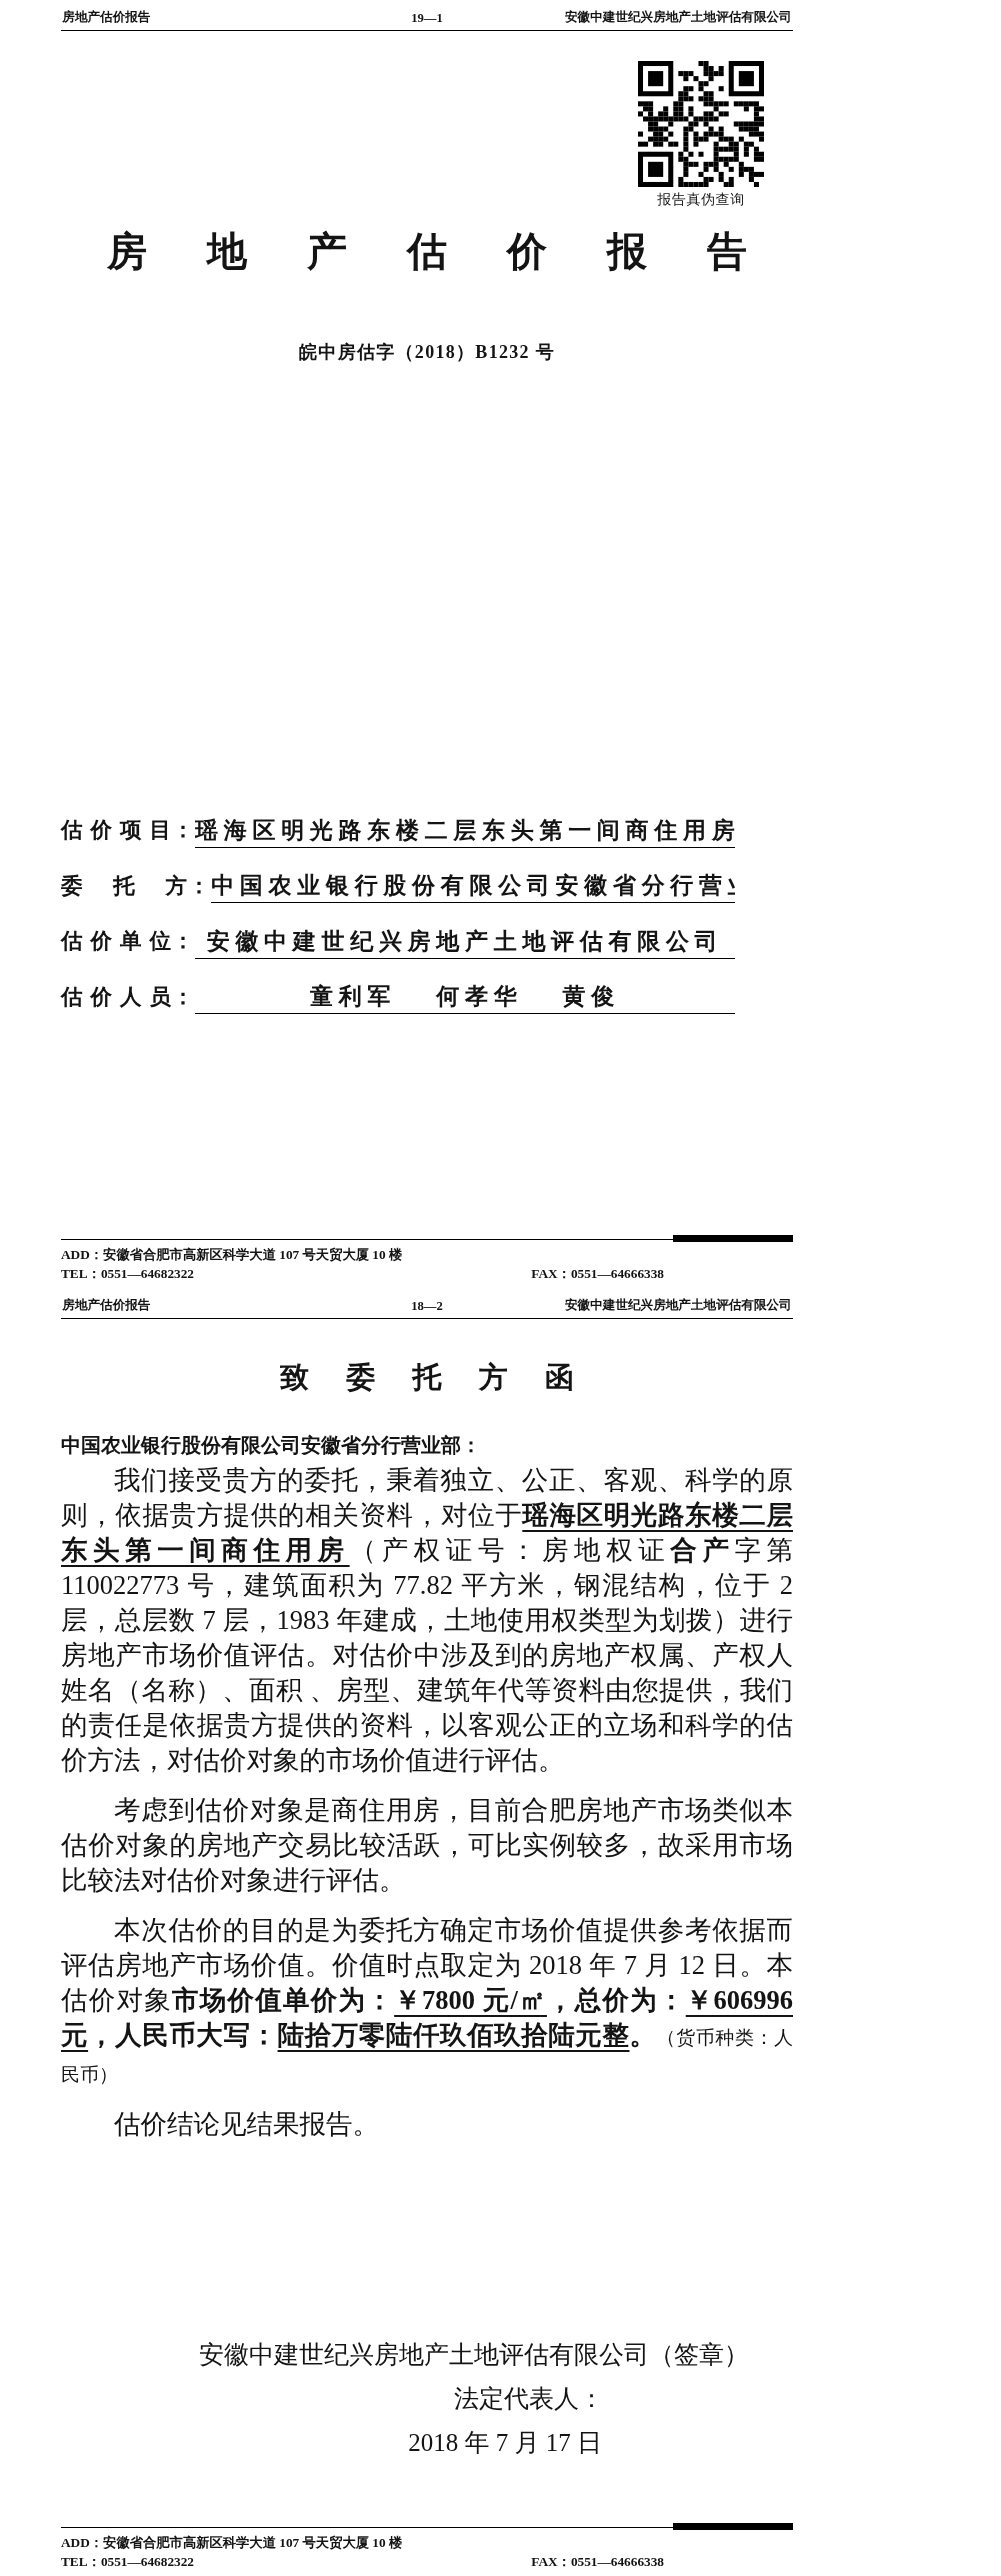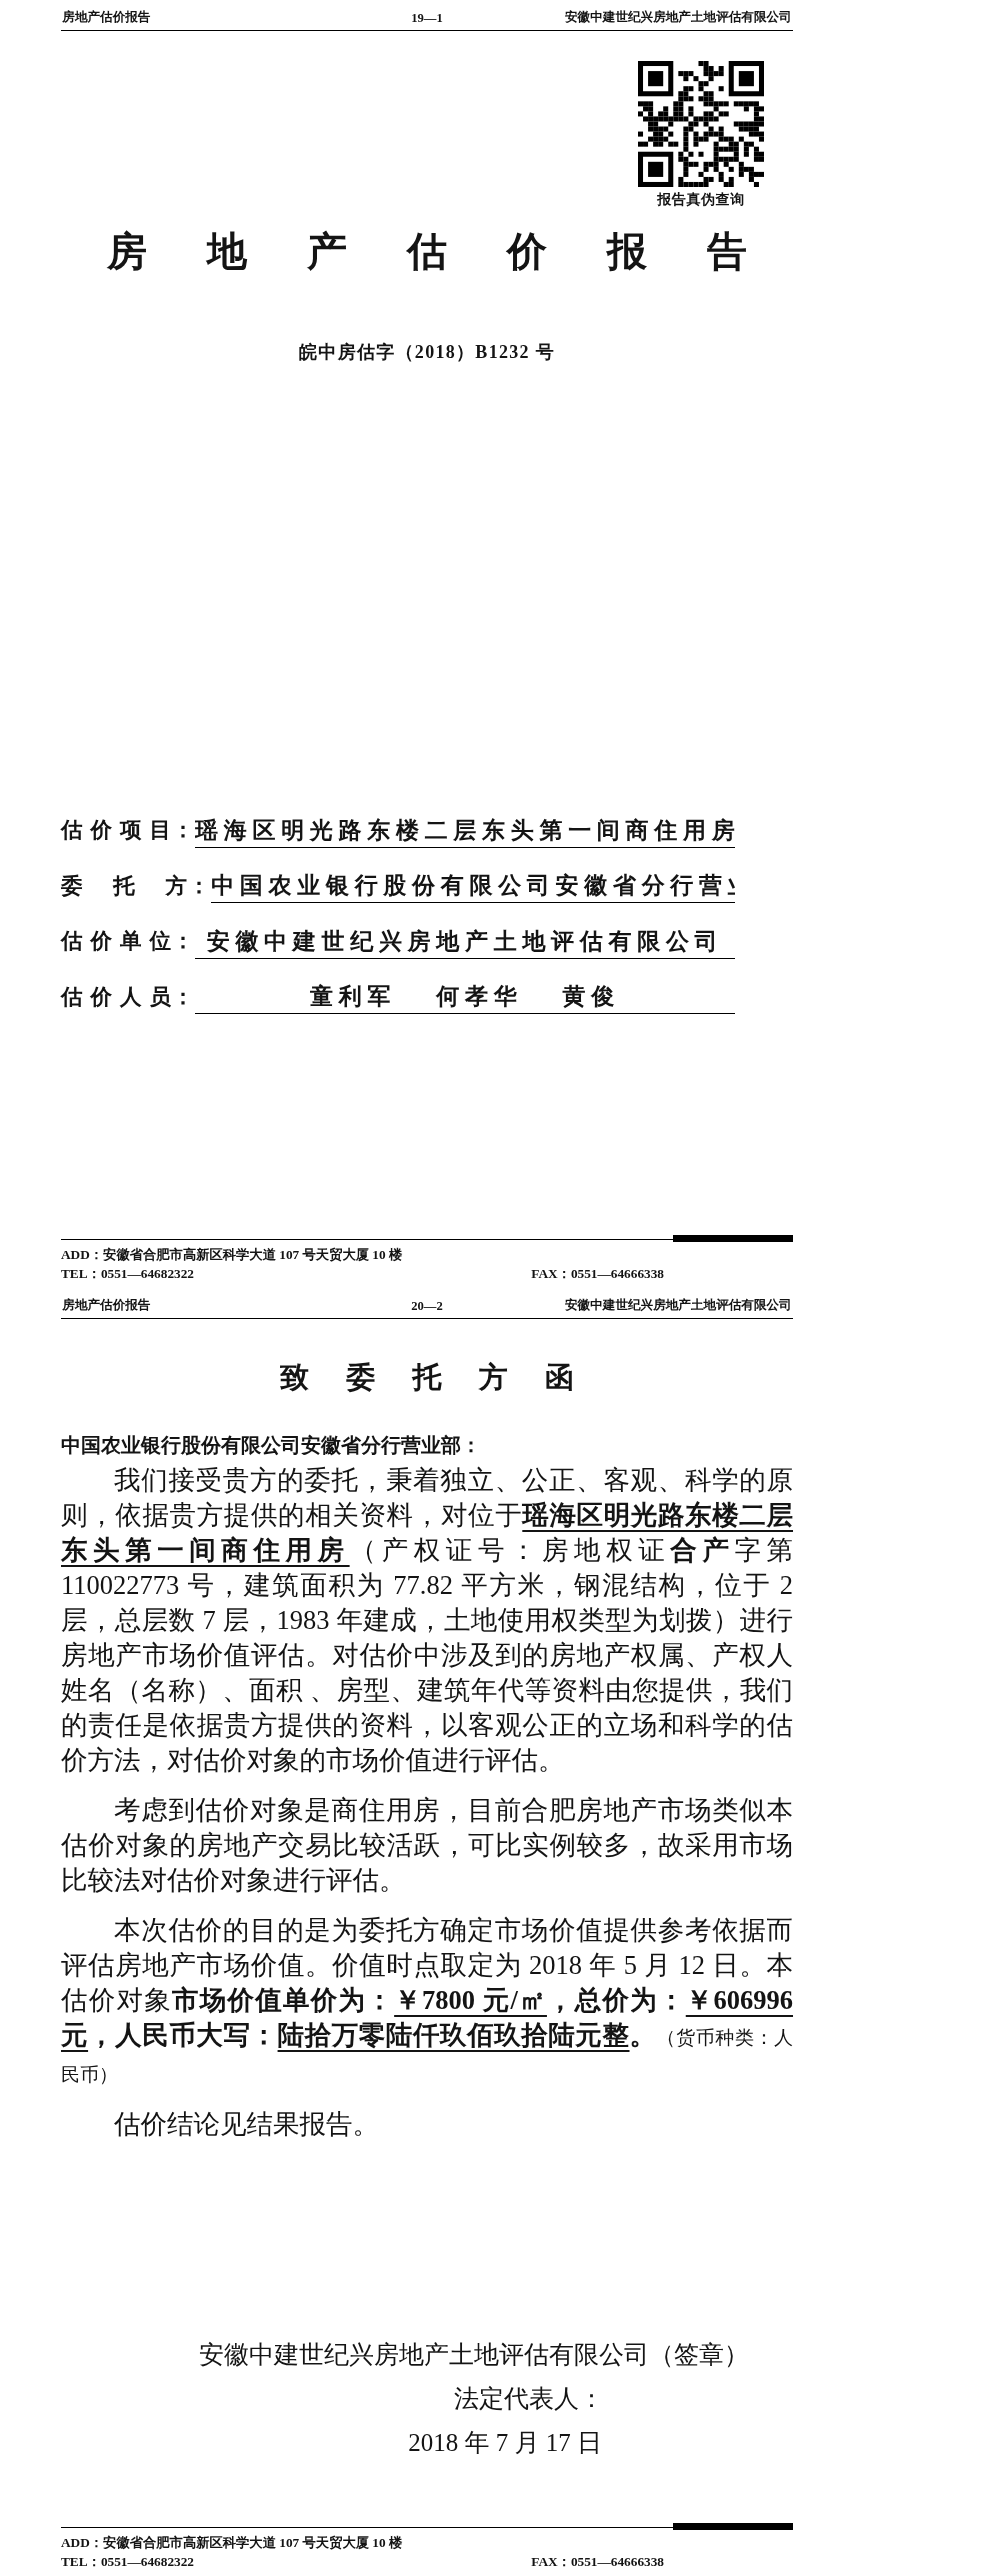--- a/index.html
+++ b/index.html
@@ -29,21 +29,21 @@
   }
   .h-left  { text-align:left; }
   .h-center{ text-align:center; }
   .h-right { text-align:right; }
 
   
   .qr-block { position:absolute; top:61px; right:90px; width:126px; }
   .qr { width:126px; height:126px; background:#fff; }
   .qr svg { display:block; }
   .qr-caption {
-    margin-top:3.8px; font-size:14px; font-weight:bold;
+    margin-top:3.8px; font-size:14px; font-weight:normal;
     text-align:center; letter-spacing:0.6px; white-space:nowrap;
   }
 
   
   .main-title {
     margin-top:193px;
     text-align:center;
     font-size:40px;
     font-weight:bold;
     letter-spacing:25px;
@@ -391,34 +391,34 @@
         <span class="footer-tel">TEL：0551—64682322</span>
         <span class="footer-fax">FAX：0551—64666338</span>
       </div>
     </footer>
   </section>
 
   <section class="page">
 
     <header class="page-header">
       <span class="h-left">房地产估价报告</span>
-      <span class="h-center">20—2</span>
+      <span class="h-center">18—2</span>
       <span class="h-right">安徽中建世纪兴房地产土地评估有限公司</span>
     </header>
 
     <h2 class="letter-title">致 委 托 方 函</h2>
 
     <div class="letter-body">
       <p class="salutation">中国农业银行股份有限公司安徽省分行营业部：</p>
 
       <p class="para"><span>我们接受贵方的委托，秉着独立、公正、客观、科学的原则，依据贵方提供的相关资料，对位于</span><span class="b u">瑶海区明光路东楼二层东头第一间商住用房</span><span>（产权证号：房地权证</span><span class="b">合产</span><span>字第 110022773 号，建筑面积为 77.82 平方米，钢混结构，位于 2 层，总层数 7 层，1983 年建成，土地使用权类型为划拨）进行房地产市场价值评估。对估价中涉及到的房地产权属、产权人姓名（名称）、面积 、房型、建筑年代等资料由您提供，我们的责任是依据贵方提供的资料，以客观公正的立场和科学的估价方法，对估价对象的市场价值进行评估。</span></p>
 
       <p class="para">考虑到估价对象是商住用房，目前合肥房地产市场类似本估价对象的房地产交易比较活跃，可比实例较多，故采用市场比较法对估价对象进行评估。</p>
 
-      <p class="para"><span>本次估价的目的是为委托方确定市场价值提供参考依据而评估房地产市场价值。价值时点取定为 2018 年 5 月 12 日。本估价对象</span><span class="b">市场价值单价为：</span><span class="b u">￥7800 元/㎡</span><span class="b">，总价为：</span><span class="b u">￥606996 元</span><span class="b">，人民币大写：</span><span class="b u">陆拾万零陆仟玖佰玖拾陆元整</span><span class="b">。</span><span class="p-small">（货币种类：人民币）</span></p>
+      <p class="para"><span>本次估价的目的是为委托方确定市场价值提供参考依据而评估房地产市场价值。价值时点取定为 2018 年 7 月 12 日。本估价对象</span><span class="b">市场价值单价为：</span><span class="b u">￥7800 元/㎡</span><span class="b">，总价为：</span><span class="b u">￥606996 元</span><span class="b">，人民币大写：</span><span class="b u">陆拾万零陆仟玖佰玖拾陆元整</span><span class="b">。</span><span class="p-small">（货币种类：人民币）</span></p>
 
       <p class="para">估价结论见结果报告。</p>
     </div>
 
     <div class="signoff">
       <div class="signoff-line so-1">安徽中建世纪兴房地产土地评估有限公司（签章）</div>
       <div class="signoff-line so-2">法定代表人：</div>
       <div class="signoff-line so-3">2018 年 7 月 17 日</div>
     </div>
 

